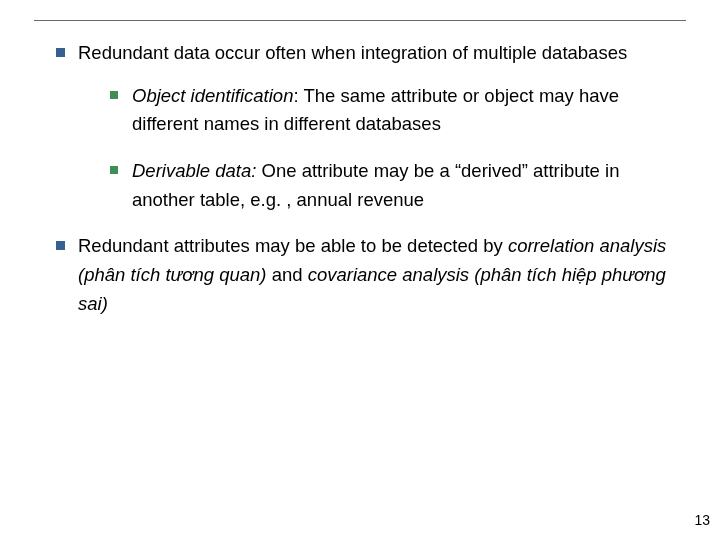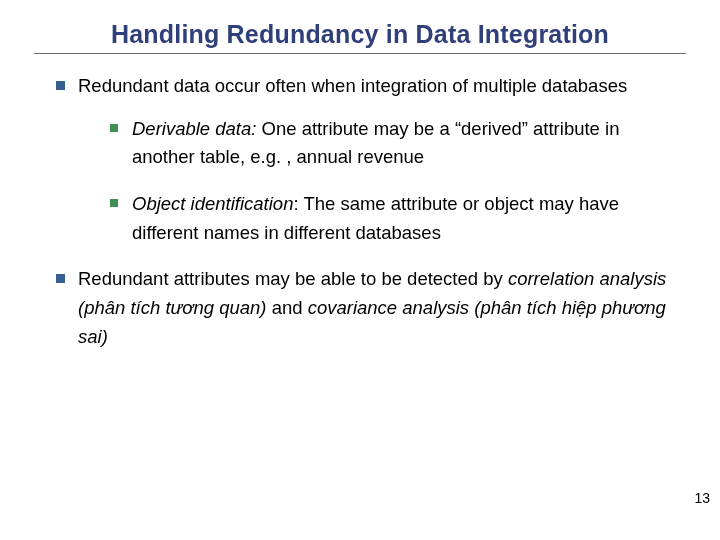--- a/index.html
+++ b/index.html
@@ -73,43 +73,42 @@
     width: 8px;
     height: 8px;
     background: #3f8f55;
   }
   .ital {
     font-style: italic;
   }
   .page-number {
     position: absolute;
     right: 10px;
-    bottom: 34px;
+    bottom: 12px;
     font-size: 14px;
     color: #000000;
   }
 </style>
 </head>
 <body>
 
 <div class="slide">
 
-  <div class="title">Handling Redundancy in Data Integration</div>
   <div class="title-underline"></div>
 
   <ul class="outer">
 
     <li>
       <span>Redundant data occur often when integration of multiple databases</span>
       <ul class="inner">
         <li>
-          <span class="ital">Derivable data:</span><span> One attribute may be a “derived” attribute in another table, e.g. , annual revenue</span>
+          <span class="ital">Object identification</span><span>:  The same attribute or object may have different names in different databases</span>
         </li>
         <li>
-          <span class="ital">Object identification</span><span>:  The same attribute or object may have different names in different databases</span>
+          <span class="ital">Derivable data:</span><span> One attribute may be a “derived” attribute in another table, e.g. , annual revenue</span>
         </li>
       </ul>
     </li>
 
     <li>
       <span>Redundant attributes may be able to be detected by </span><span class="ital">correlation analysis  (phân tích tương quan)</span><span> and </span><span class="ital">covariance analysis  (phân tích hiệp phương sai)</span>
     </li>
 
 
   </ul>

